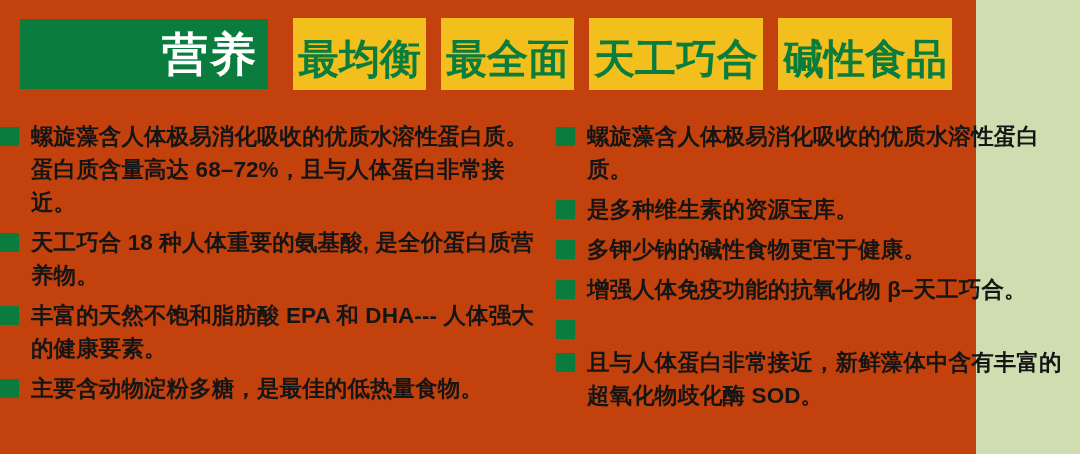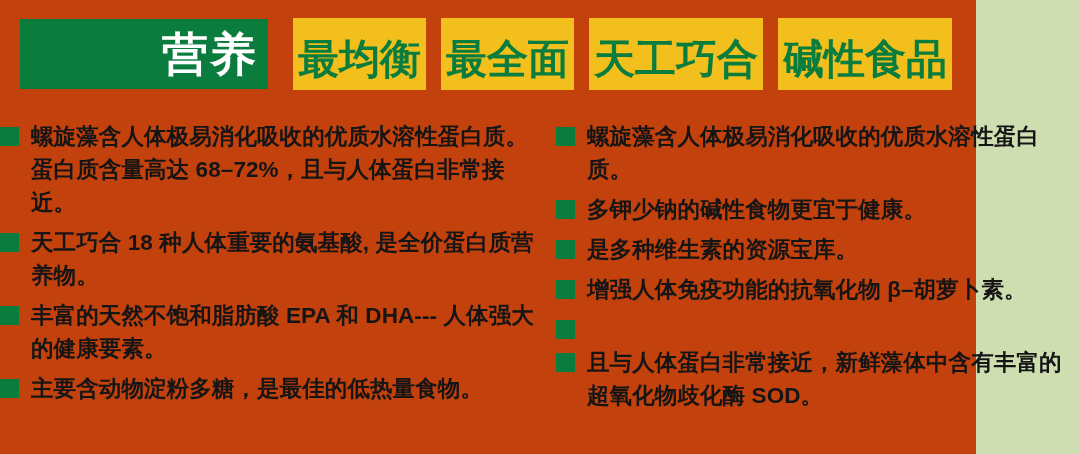--- a/index.html
+++ b/index.html
@@ -151,29 +151,29 @@
       </div>
     </div>
 
     <div class="col col-right">
       <div class="bullet-item">
         <span class="bullet-square"></span>
         <span class="bullet-text">螺旋藻含人体极易消化吸收的优质水溶性蛋白质。</span>
       </div>
       <div class="bullet-item">
         <span class="bullet-square"></span>
+        <span class="bullet-text">是多种维生素的资源宝库。</span>
+      </div>
+      <div class="bullet-item">
+        <span class="bullet-square"></span>
         <span class="bullet-text">多钾少钠的碱性食物更宜于健康。</span>
       </div>
       <div class="bullet-item">
         <span class="bullet-square"></span>
-        <span class="bullet-text">是多种维生素的资源宝库。</span>
-      </div>
-      <div class="bullet-item">
-        <span class="bullet-square"></span>
-        <span class="bullet-text">增强人体免疫功能的抗氧化物 β–胡萝卜素。</span>
+        <span class="bullet-text">增强人体免疫功能的抗氧化物 β–天工巧合。</span>
       </div>
       <div class="bullet-item">
         <span class="bullet-square"></span>
       </div>
       <div class="bullet-item">
         <span class="bullet-square"></span>
         <span class="bullet-text">且与人体蛋白非常接近，新鲜藻体中含有丰富的超氧化物歧化酶 SOD。</span>
       </div>
     </div>
 

